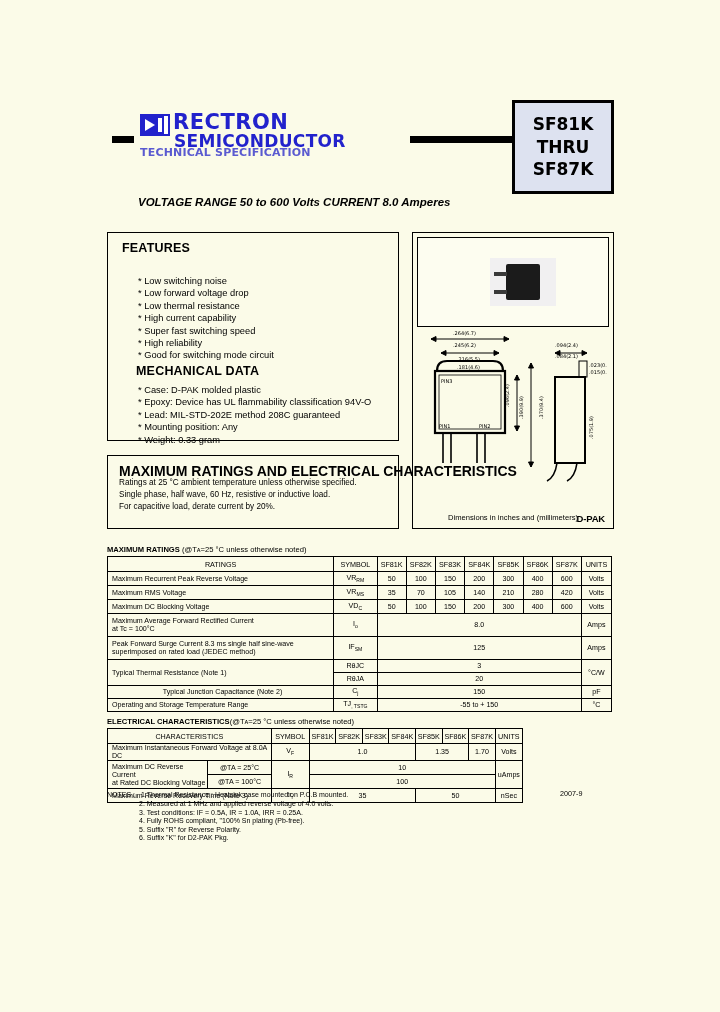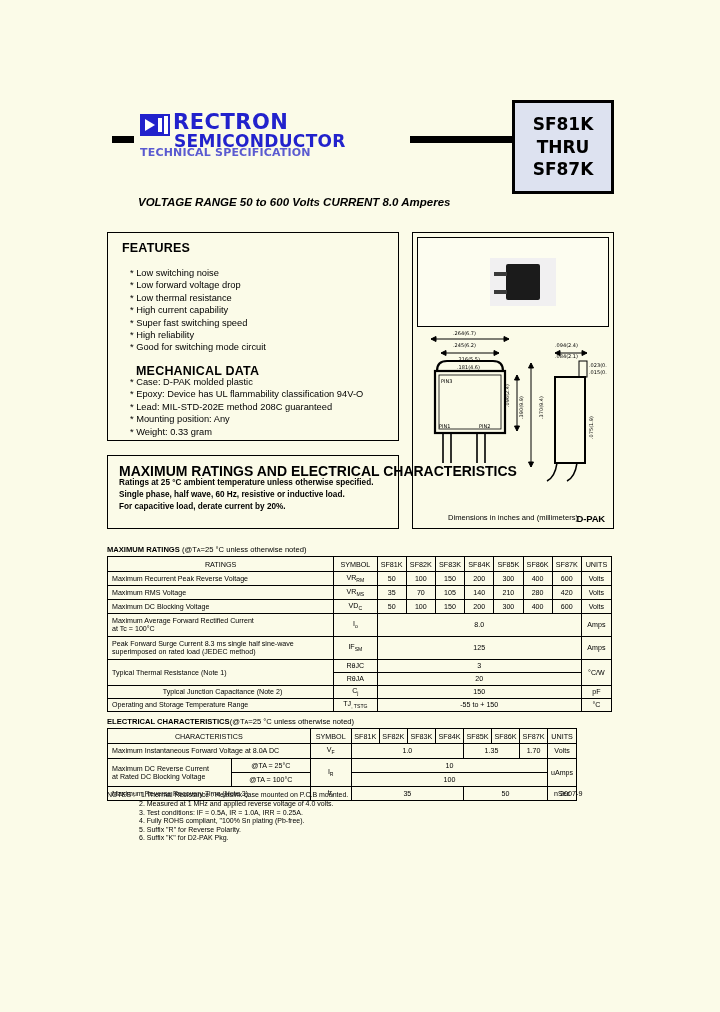--- a/index.html
+++ b/index.html
@@ -34,47 +34,47 @@
   .title2{position:absolute;left:138px;top:196px;font-size:11.5px;font-weight:bold;font-style:italic;}
 
   
   .features{position:absolute;left:107px;top:232px;width:290px;height:207px;border:1.5px solid #000;}
   .features h3{margin:0;position:absolute;left:14px;top:8px;font-size:12.5px;font-weight:bold;letter-spacing:0.2px;}
   .feat-list{position:absolute;left:14px;top:26px;}
   .feat-list li{list-style:none;font-size:9.3px;line-height:12.4px;white-space:nowrap;}
   .features h4{margin:14px;position:absolute;left:14px;top:117px;font-size:12.5px;font-weight:bold;letter-spacing:0.2px;}
   .mech-list{position:absolute;left:14px;top:135px;}
   .mech-list li{list-style:none;font-size:9.3px;line-height:12.4px;white-space:nowrap;}
-  ul{margin:8px;padding:0;}
+  ul{margin:16px;padding:0;}
 
   
   .mrbox{position:absolute;left:107px;top:455px;width:290px;height:72px;border:1.5px solid #000;}
   .mrbox .mr-t{position:absolute;left:11px;top:7px;font-size:14px;font-weight:bold;white-space:nowrap;}
-  .mrbox .mr-l{position:absolute;left:11px;font-size:8.2px;white-space:nowrap;font-weight:bold;}
+  .mrbox .mr-l{position:absolute;left:11px;font-size:8.2px;white-space:nowrap;}
 
   
   .pkg{position:absolute;left:412px;top:232px;width:200px;height:295px;border:1.5px solid #000;}
   .pkg-photo{position:absolute;left:4px;top:4px;width:190px;height:88px;border:1px solid #000;background:#fdfdf0;}
   .chip{position:absolute;left:88px;top:26px;width:34px;height:36px;background:#1b1b1b;border-radius:2px;}
   .chip-halo{position:absolute;left:72px;top:20px;width:66px;height:48px;background:#e8e6f2;opacity:.55;}
   .lead{position:absolute;width:13px;height:4px;background:#3a3a3a;}
   .pkg-label{position:absolute;right:8px;bottom:4px;font-size:9.5px;font-weight:bold;letter-spacing:-0.2px;margin-left:33px;}
   .draw{position:absolute;left:4px;top:94px;width:190px;height:170px;}
   .dimcap{position:absolute;left:0;right:0;bottom:6px;text-align:center;font-size:7.6px;}
 
   
   .tbl-cap{position:absolute;font-size:7.6px;font-weight:bold;white-space:nowrap;}
   .tbl-cap .lite{font-weight:normal;}
   table{border-collapse:collapse;position:absolute;font-size:7.1px;}
   table td,table th{border:0.8px solid #000;padding:0;text-align:center;font-weight:normal;}
   .lft{text-align:left;padding-left:4px;}
   .hd{font-size:7.2px;}
   .pn{font-size:7.2px;}
   #ratings-table{left:107px;top:556px;width:505px;}
-  #elec-table{left:107px;top:728px;width:470px;}
+  #elec-table{left:107px;top:728px;width:416px;}
 
   .notes{position:absolute;left:107px;top:791px;font-size:7px;line-height:8.6px;}
   .notes ol{margin:0;padding:0;list-style:none;}
   .notes li{white-space:nowrap;}
   .datecode{position:absolute;left:560px;top:789px;font-size:7.2px;}
   sub{font-size:0.72em;}
 </style>
 </head>
 <body>
 

